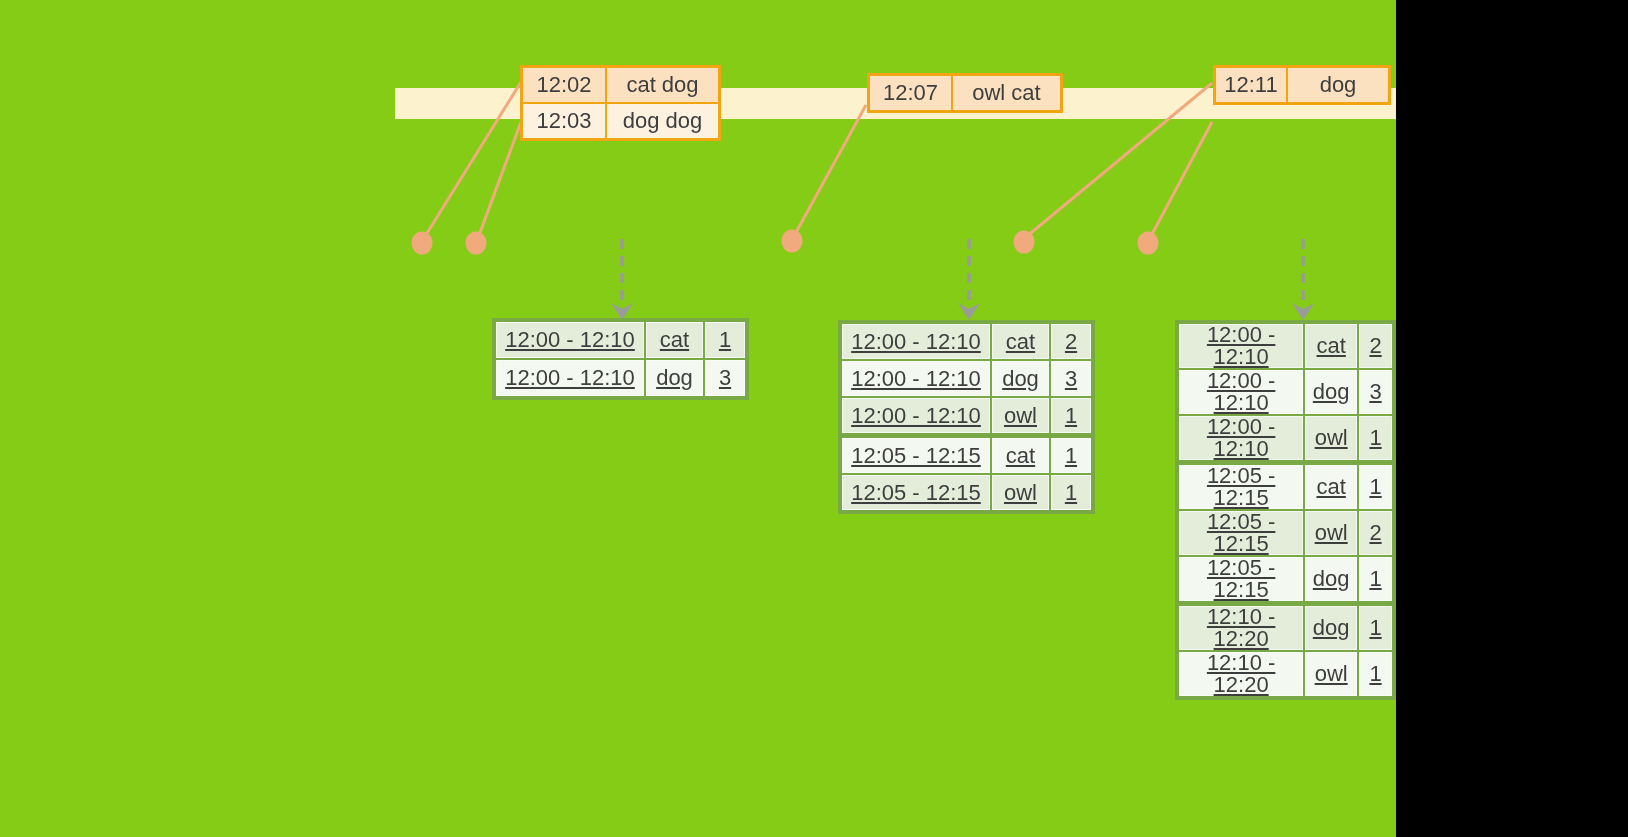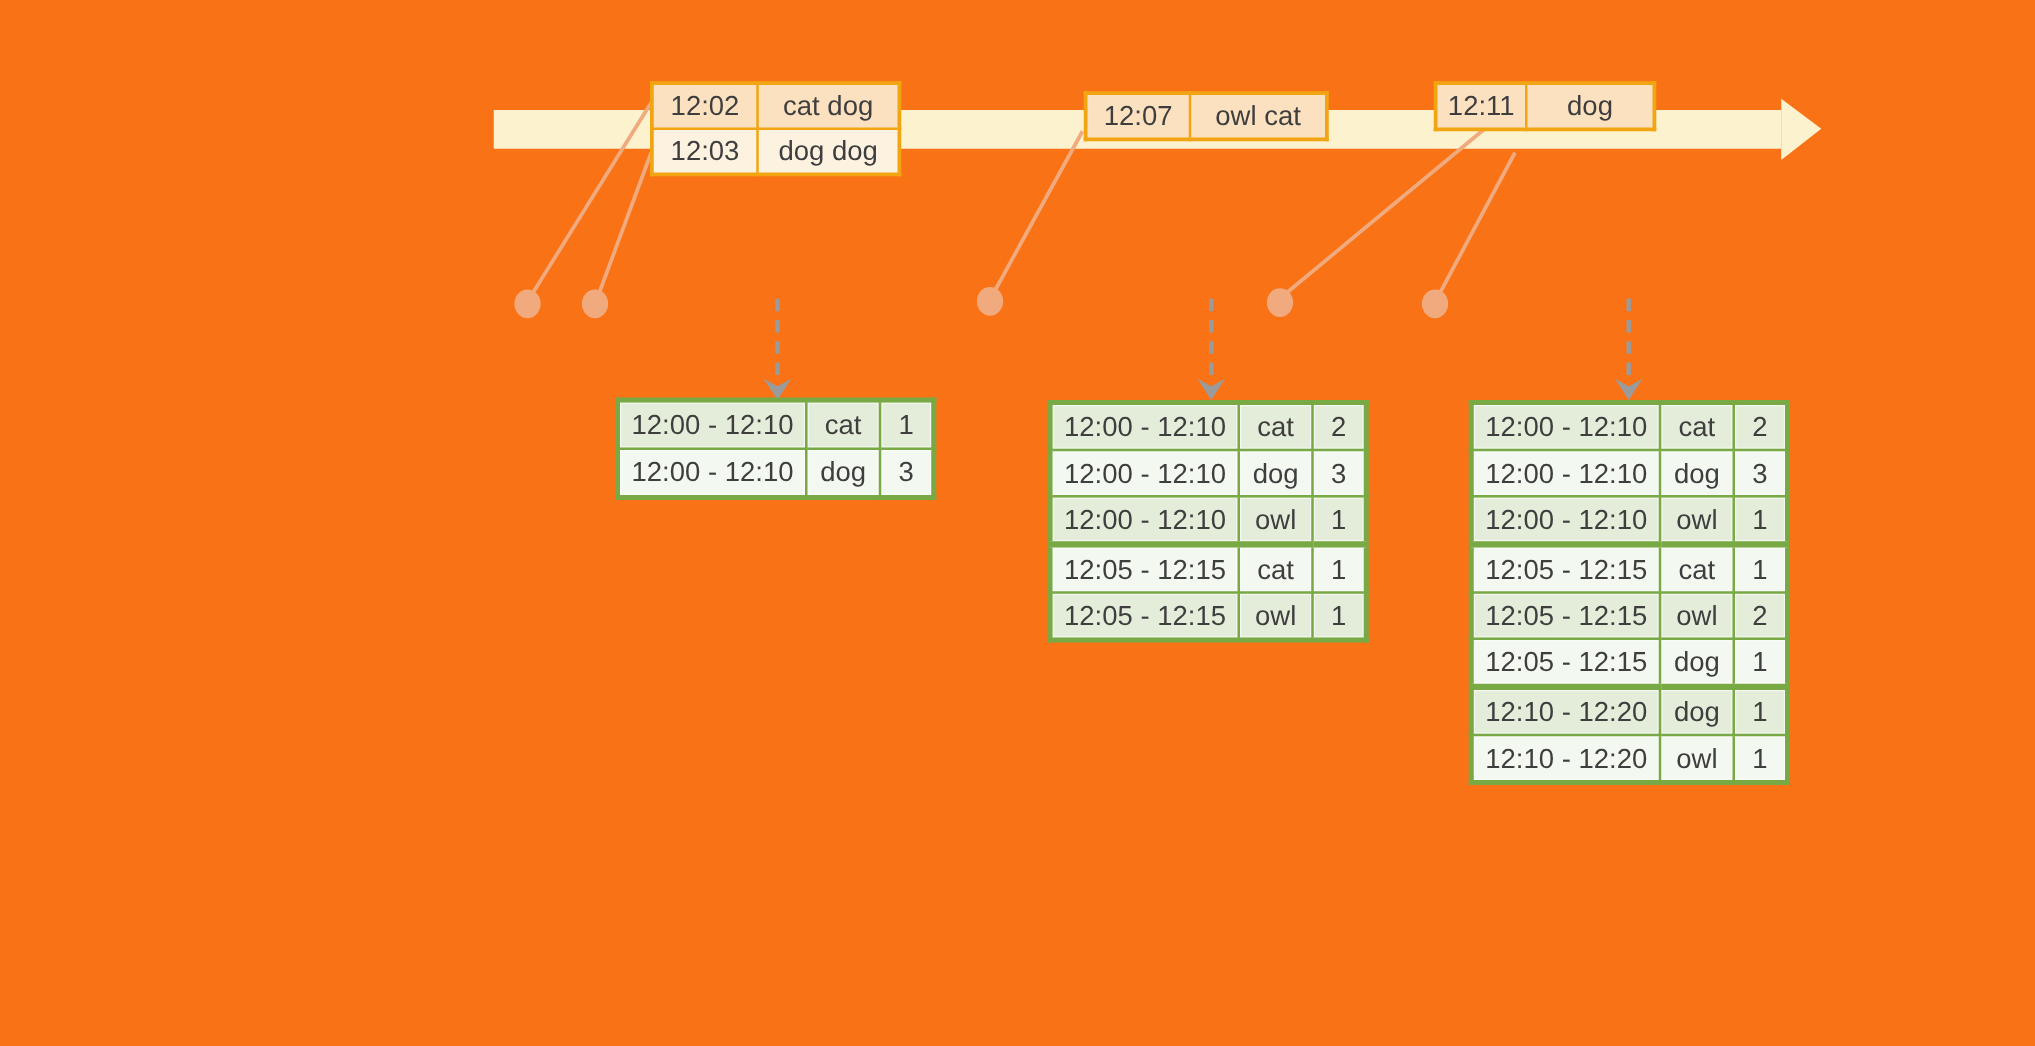--- a/index.html
+++ b/index.html
@@ -1,17 +1,17 @@
 <!DOCTYPE html>
 <html style="--band: #fcf2cd; --orange: #f1a512; --orange-fill-a: #fbe1c0; --orange-fill-b: #fdf1e0; --salmon: #f0aa7d; --green: #78a944; --green-fill-a: #e4edd9; --green-fill-b: #f3f8f0; --gray: #9b9b9b; --text: #3e3e3e;"><head>
 <meta charset="utf-8">
 <style>
   html,body{margin:0;padding:0;background:#000;}
   .stage{
-    position:relative;width:1628px;height:837px;background:#f97316;overflow:hidden;
+    position:relative;width:1396px;height:837px;background:#84cc16;overflow:hidden;
     font-family:"Liberation Sans",sans-serif;color:var(--text,#3e3e3e);
   }
   svg.layer{position:absolute;left:0;top:0;width:1628px;height:837px;}
 
   
   .band{fill:var(--band,#fcf2cd);}
   .band-head{fill:var(--band,#fcf2cd);}
 
   
   .conn{stroke:var(--salmon,#f0aa7d);stroke-width:3;fill:none;}
@@ -28,37 +28,37 @@
   
   .etable{border:3px solid var(--orange,#f1a512);}
   .etable td{border:2px solid var(--orange,#f1a512);height:34px;}
   .etable tr:nth-child(1) td{background:var(--orange-fill-a,#fbe1c0);}
   .etable tr:nth-child(2) td{background:var(--orange-fill-b,#fdf1e0);text-align:center;}
   .ev1 .ct{width:82px}.ev1 .cw{width:111px}
   .ev2 .ct{width:81px}.ev2 .cw{width:107px}
   .ev3 .ct{width:70px}.ev3 .cw{width:100px}
 
   
-  .rtable{border:4px solid var(--green,#78a944);}
+  .rtable{border:4px solid var(--green,#78a944);text-decoration:underline;}
   .rtable td{
     border:2px solid var(--green,#78a944);height:35px;
     box-shadow:inset 0 0 0 1px rgba(255,255,255,.6);
   }
   .rtable.rt1 td{height:36px;}
   .rtable tr:nth-child(odd) td{background:var(--green-fill-a,#e4edd9);}
   .rtable tr:nth-child(even) td{background:var(--green-fill-b,#f3f8f0);}
   .rtable tr.gend td{border-bottom-width:5px;}
   .rtable .cwin{width:148px}.rtable .cword{width:57px}.rtable .ccnt{width:40px}
 
   .rt1{left:492px;top:318px;}
   .rt2{left:838px;top:320px;}
   .rt3{left:1175px;top:320px;}
   .ev1{left:520px;top:65px;}
   .ev2{left:867px;top:73px;}
-  .ev3{left:1147px;top:65px;border-radius:22px;}
+  .ev3{left:1213px;top:65px;border-radius:22px;}
 </style>
 </head>
 <body>
 
 <div class="stage">
 
   <svg class="layer" viewBox="0 0 1628 837">
 
     <rect class="band" x="395" y="88" width="1030" height="31"></rect>
     <polygon class="band-head" points="1425,79 1457,103 1425,128"></polygon>

